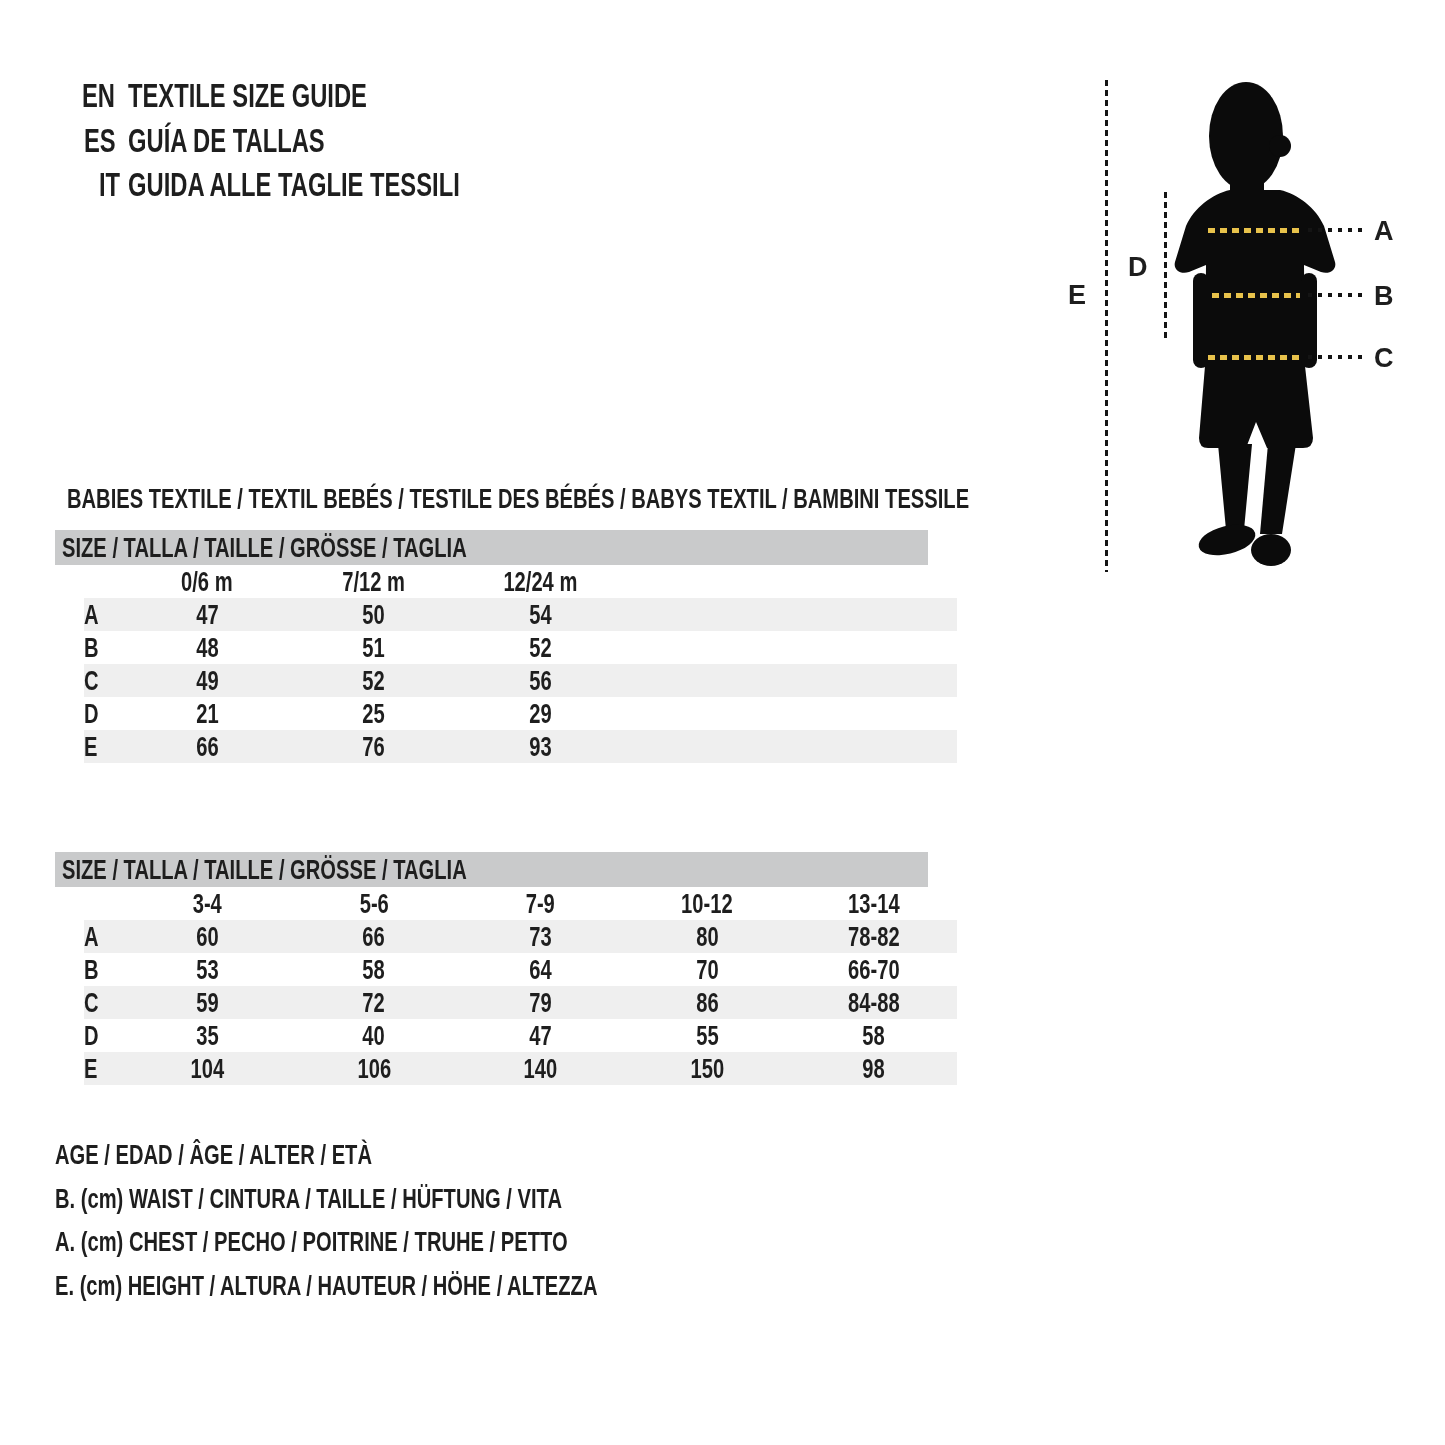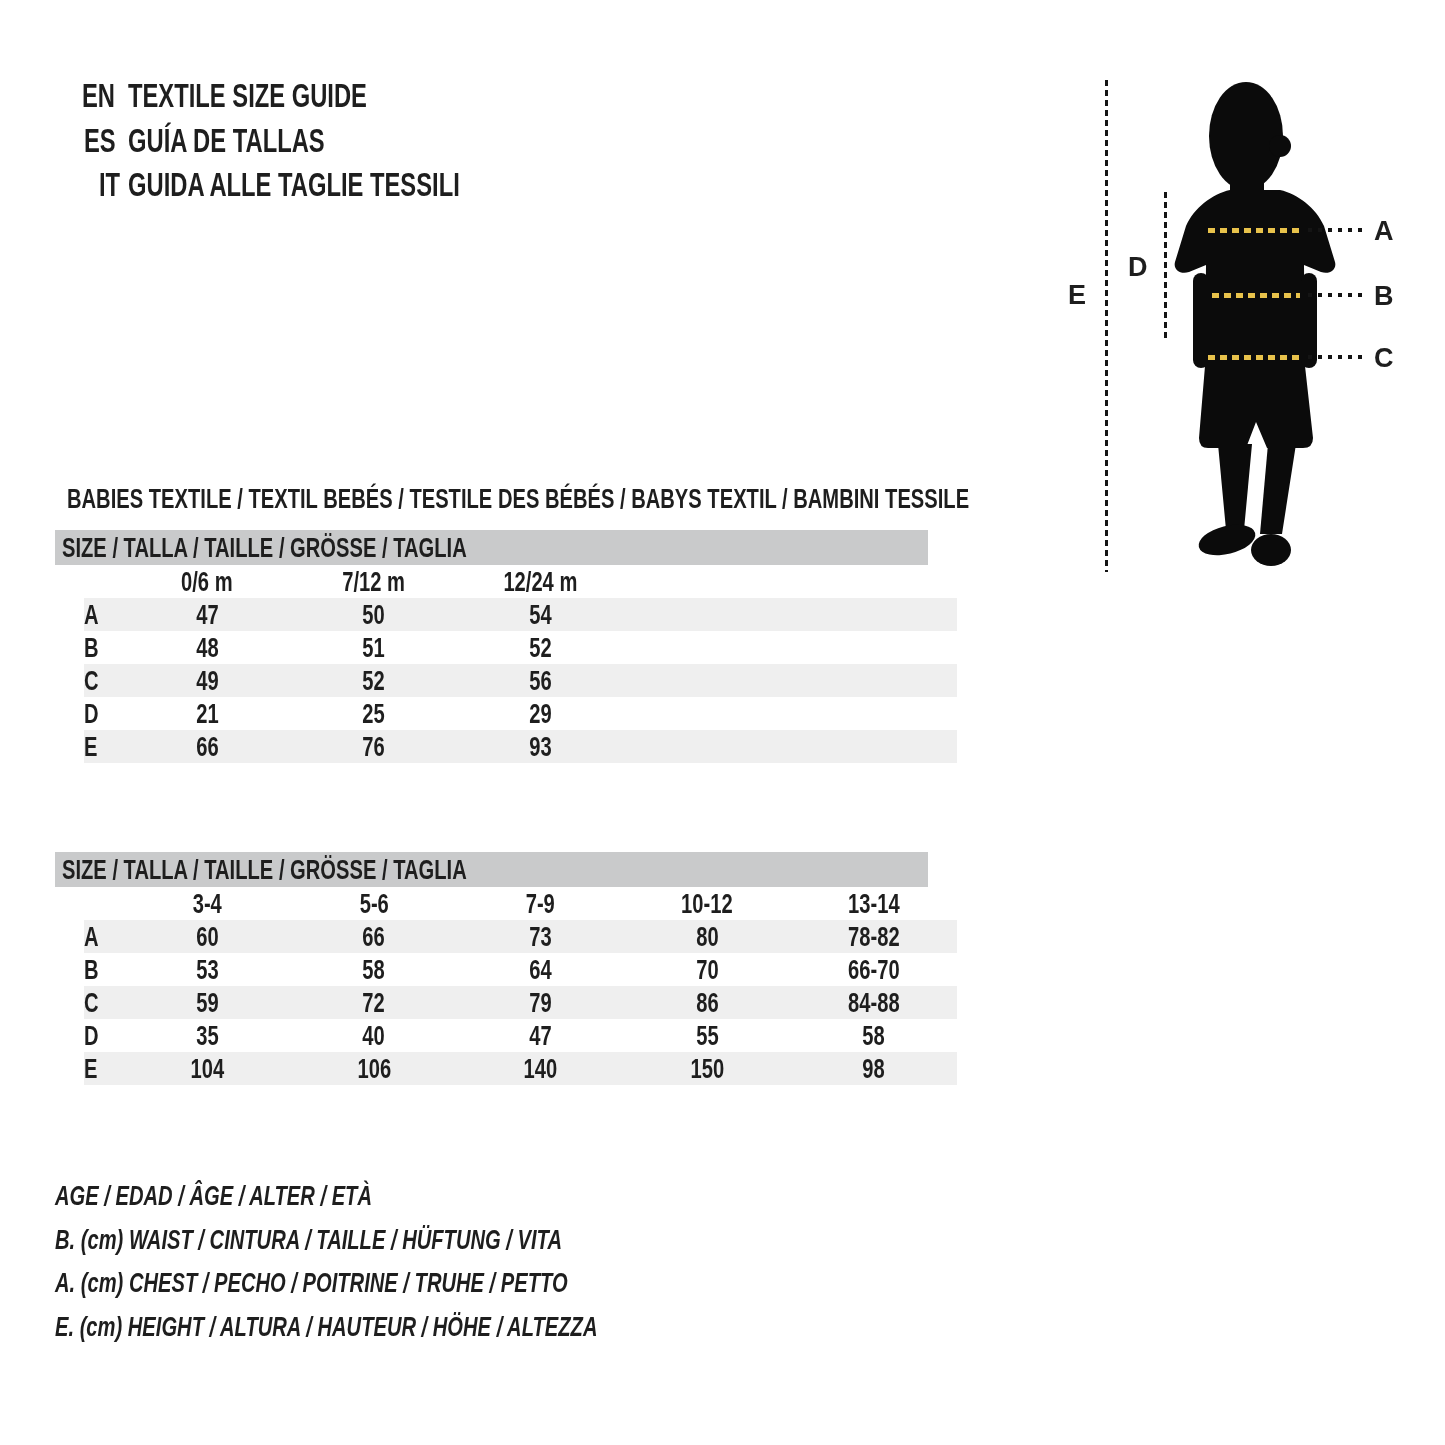--- a/index.html
+++ b/index.html
@@ -30,21 +30,21 @@
     display:grid; grid-template-columns:40px repeat(5, 1fr); align-items:center;
     font-size:28px;
     margin-left:29px;
   }
   .trow.head { font-size:28px; }
   .trow .lab { text-align:left; }
   .trow .val { text-align:center; }
   .stripe { background:#efefef; }
 
   
-  .legend { position:absolute; left:55px; top:1174px;font-style:italic; }
+  .legend { position:absolute; left:55px; top:1133px; }
   .legend-line { height:43.5px; line-height:43.5px; font-size:28px; }
 
   
   .fig-svg { position:absolute; left:1172px; top:78px; }
   .vline {
     position:absolute; width:3px;
     background:repeating-linear-gradient(to bottom, #141414 0 6px, transparent 6px 10px);
   }
   .e-line { left:1105px; top:80px;  height:492px; }
   .d-line { left:1164px; top:192px; height:148px; }

